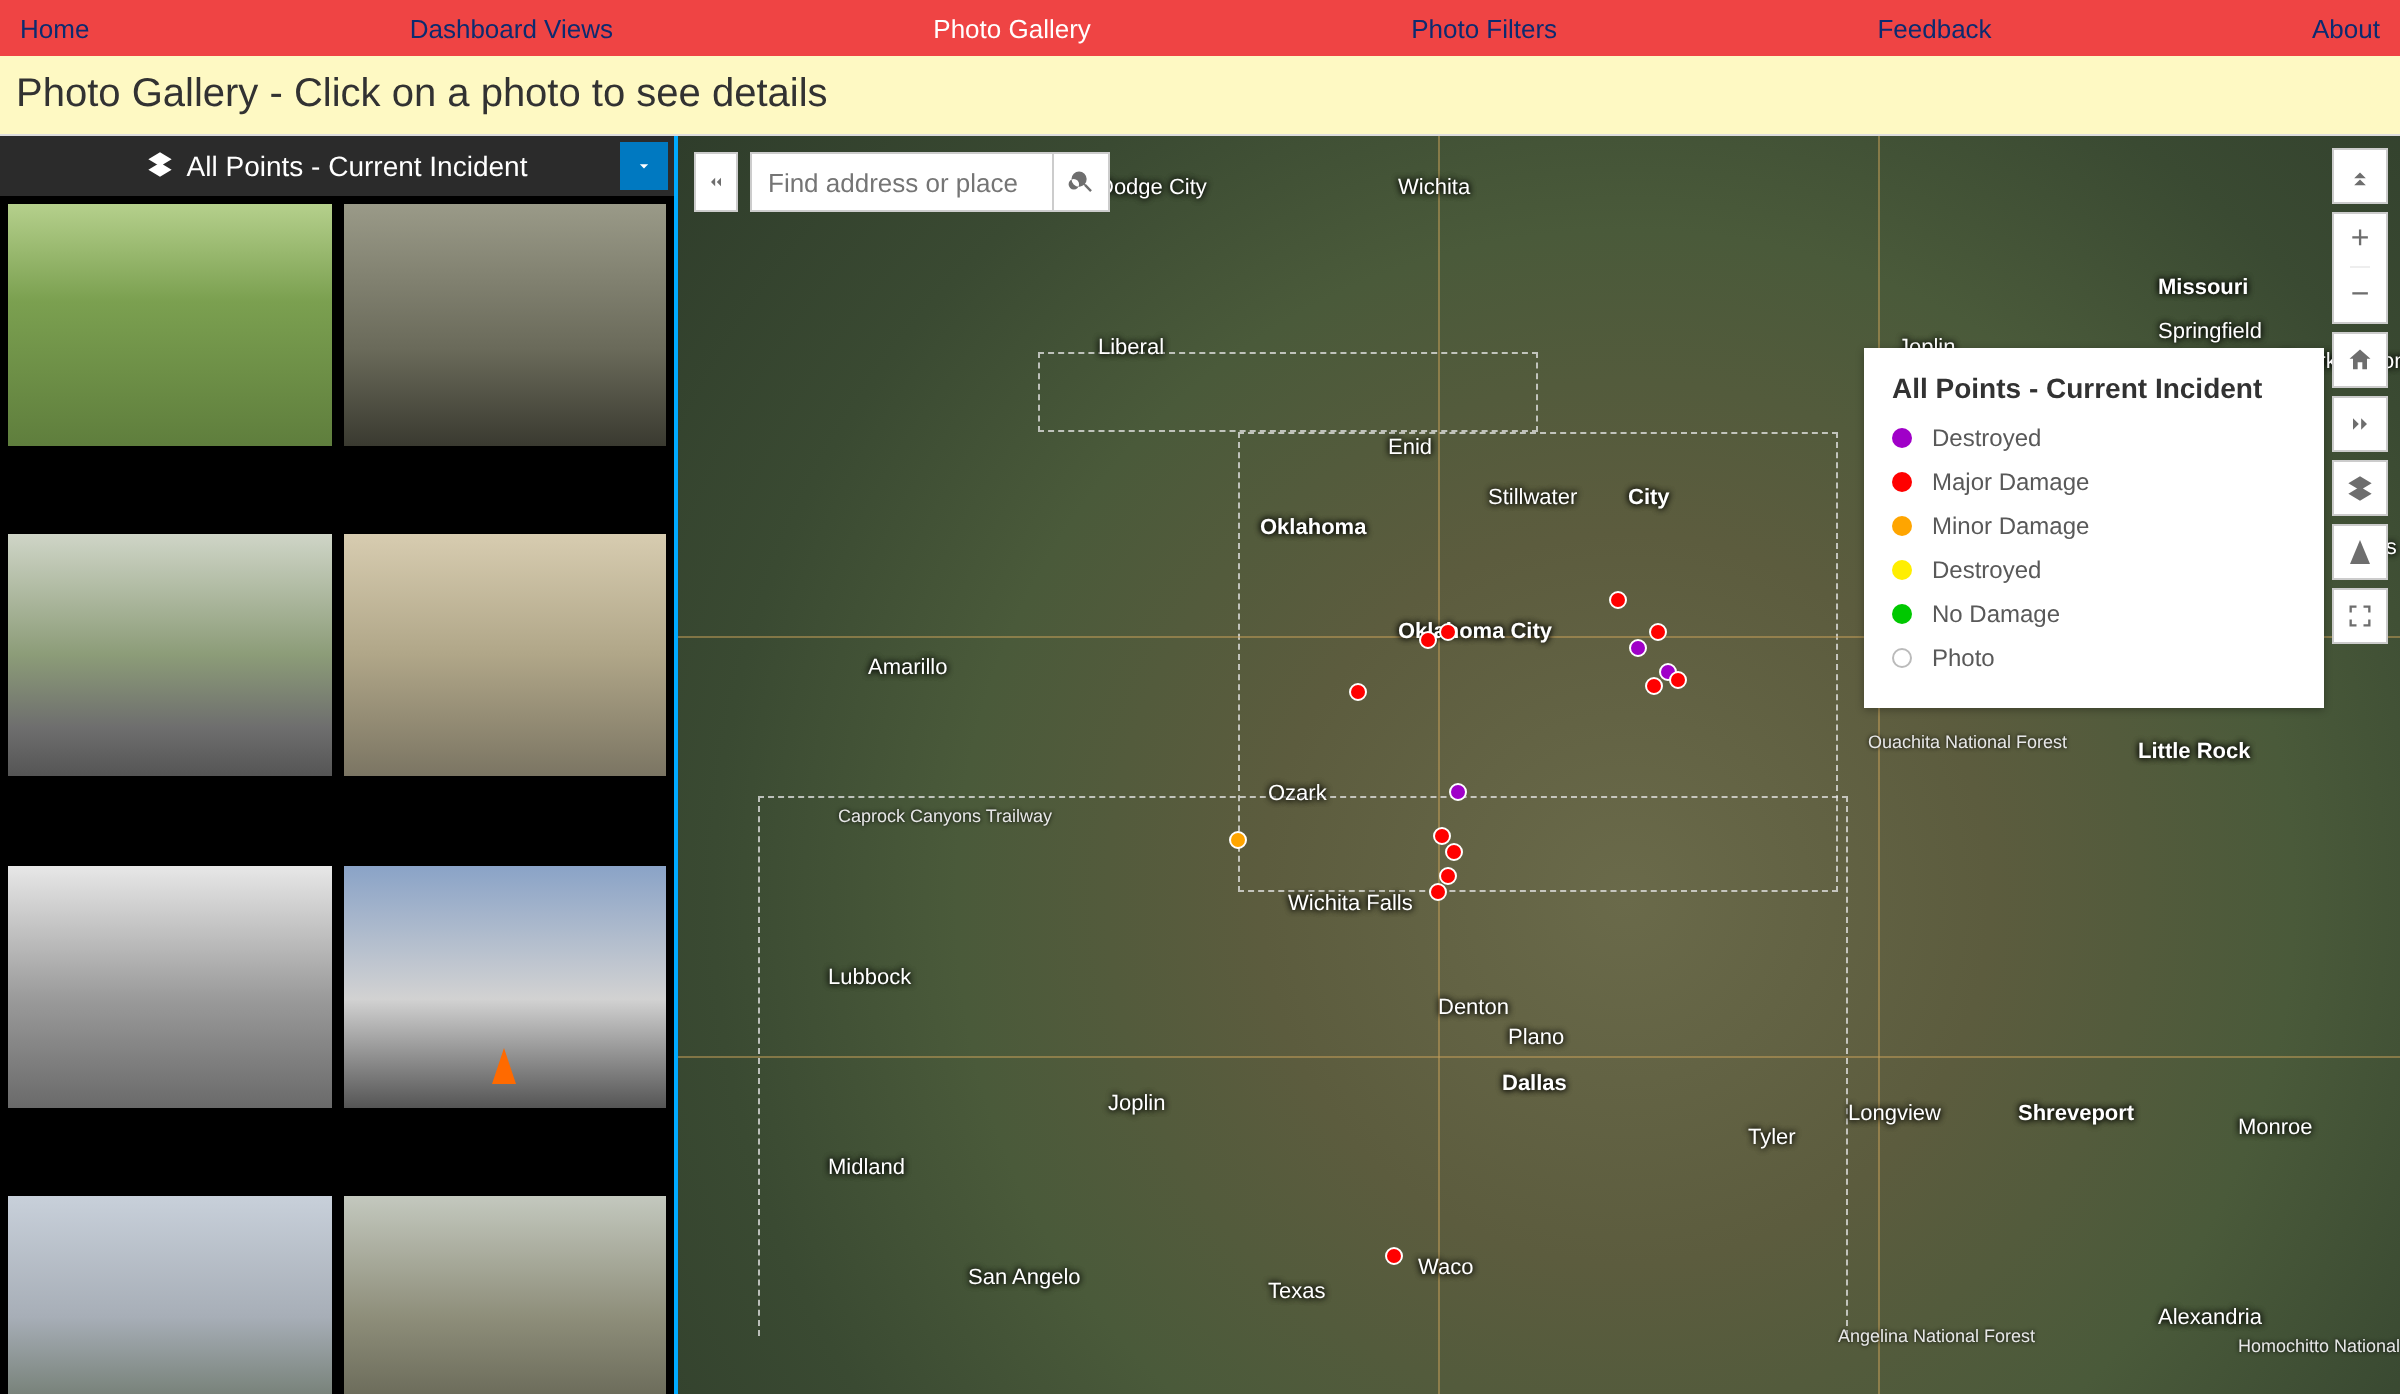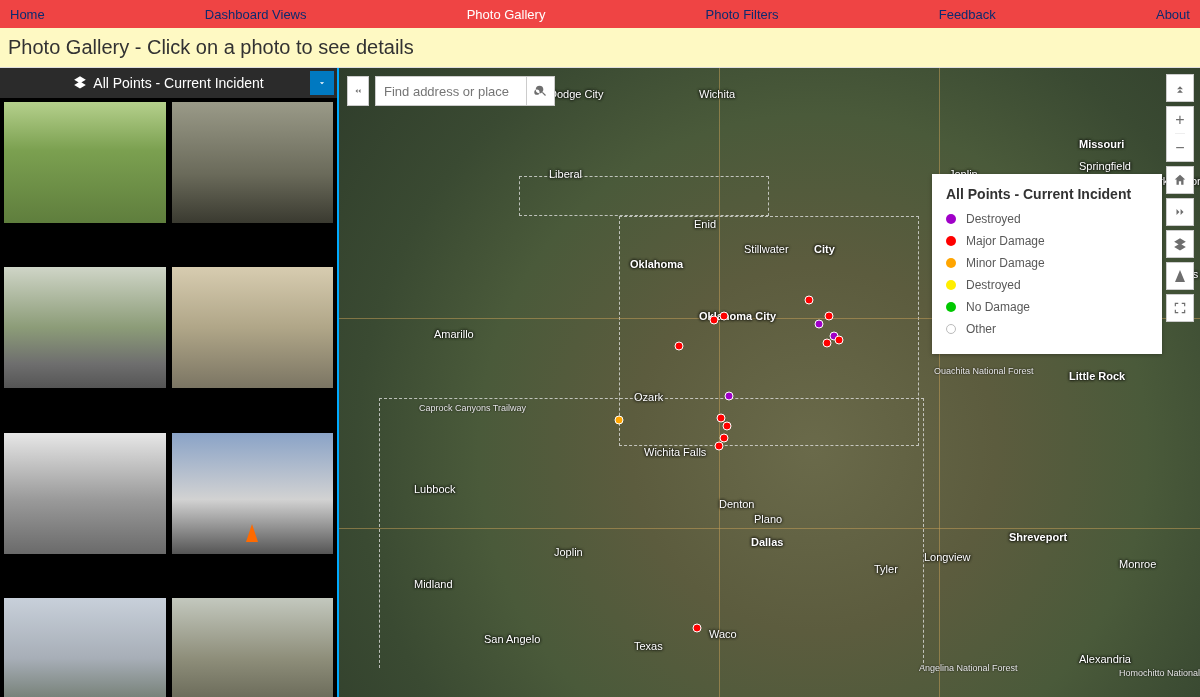--- a/index.html
+++ b/index.html
@@ -162,21 +162,21 @@
         <div class="city" style="left: 295px; top: 323px;">Ozark</div>
         <div class="city" style="left: 305px; top: 378px;">Wichita Falls</div>
         <div class="city" style="left: 75px; top: 415px;">Lubbock</div>
         <div class="city" style="left: 380px; top: 430px;">Denton</div>
         <div class="city" style="left: 415px; top: 445px;">Plano</div>
         <div class="city" style="left: 412px; top: 468px; font-weight: 700;">Dallas</div>
         <div class="city" style="left: 215px; top: 478px;">Joplin</div>
         <div class="city" style="left: 75px; top: 510px;">Midland</div>
         <div class="city" style="left: 535px; top: 495px;">Tyler</div>
         <div class="city" style="left: 585px; top: 483px;">Longview</div>
-        <div class="city" style="left: 670px; top: 463px; font-weight: 700;">Shreveport</div>
+        <div class="city" style="left: 670px; top: 483px; font-weight: 700;">Shreveport</div>
         <div class="city" style="left: 780px; top: 490px;">Monroe</div>
         <div class="city" style="left: 370px; top: 560px;">Waco</div>
         <div class="city" style="left: 145px; top: 565px;">San Angelo</div>
         <div class="city" style="left: 295px; top: 572px; font-weight: 400;">Texas</div>
         <div class="city" style="left: 320px; top: 610px; margin-top: 28px;">Killeen</div>
         <div class="city" style="left: 730px; top: 302px; font-weight: 700;">Little Rock</div>
         <div class="city" style="left: 800px; top: 107px;">Ozark National</div>
         <div class="city" style="left: 740px; top: 585px;">Alexandria</div>
         <div class="city" style="left: 830px; top: 200px;">Jones</div>
       </div>
@@ -238,21 +238,21 @@
       <div class="row">
           <span class="dot d-affected"></span>
           <span>Destroyed</span>
         </div>
       <div class="row">
           <span class="dot d-none"></span>
           <span>No Damage</span>
         </div>
       <div class="row">
           <span class="dot d-other"></span>
-          <span>Other</span>
+          <span>Photo</span>
         </div>
     </div>
 
     <div class="tools">
       <div class="tool single">
           <svg viewBox="0 0 24 24">
             <path d="M7 14l5-5 5 5H7zm0 6l5-5 5 5H7z"></path>
           </svg>
         </div>
       <div class="tool zoom">

